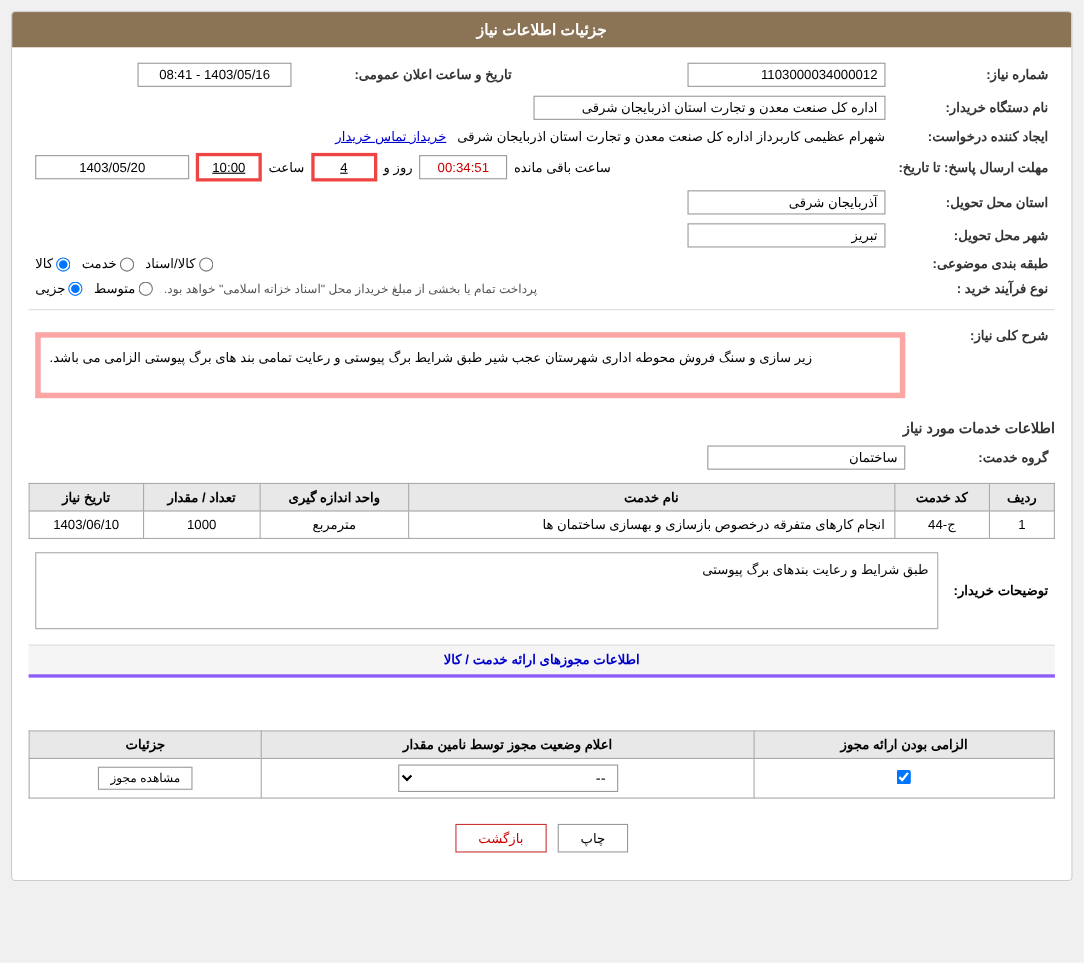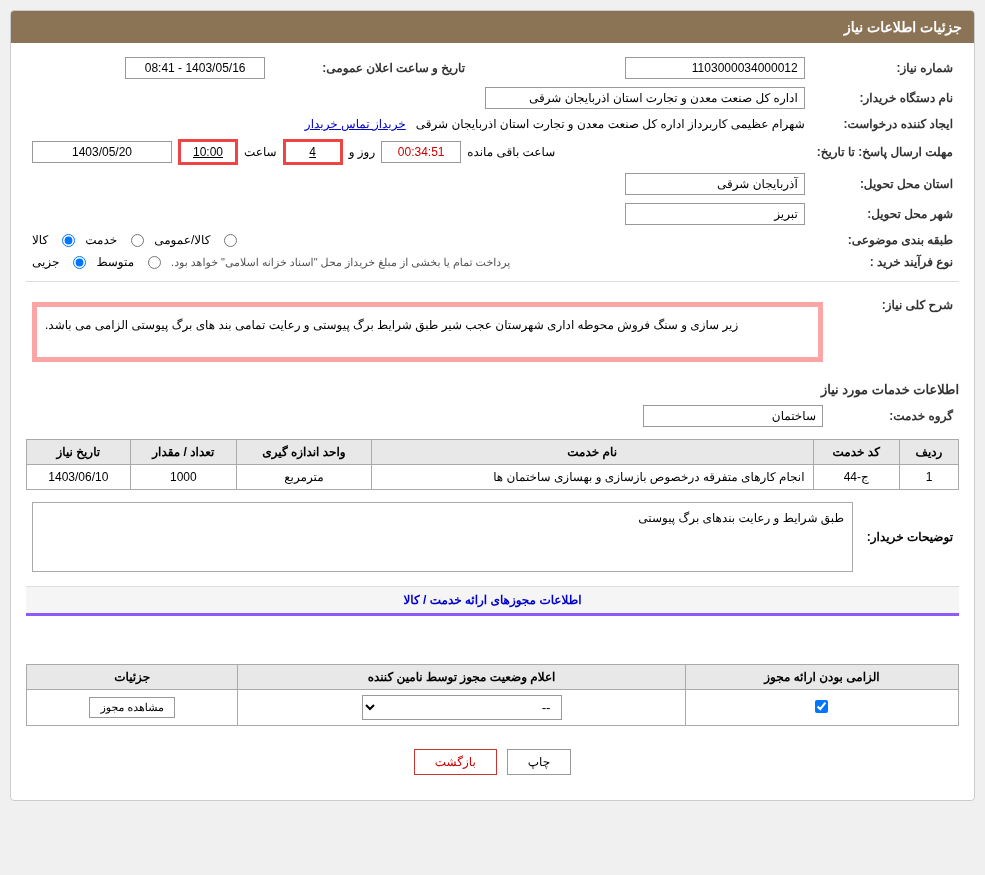--- a/index.html
+++ b/index.html
@@ -17,20 +17,21 @@
     }
     .main-card {
       background: #fff;
       border: 1px solid #ccc;
       border-radius: 4px;
       overflow: hidden;
     }
     .card-header {
       background: #8B7355;
       color: #fff;
+      text-align: center;
       padding: 8px 12px;
       font-size: 14px;
       font-weight: bold;
     }
     .card-body {
       padding: 10px 15px;
     }
     .info-table {
       width: 100%;
       border-collapse: collapse;
@@ -105,21 +106,21 @@
     }
     .radio-group {
       display: flex;
       gap: 10px;
       align-items: center;
       justify-content: flex-end;
     }
     .radio-item {
       display: flex;
       align-items: center;
-      gap: 14px;
+      gap: 3px;
     }
     .section-title {
       font-weight: bold;
       font-size: 13px;
       color: #333;
       margin: 8px 0 4px 0;
       text-align: right;
     }
     .description-box {
       border: 5px solid #fca5a5;
@@ -309,21 +310,21 @@
             <span class="input-box">تبریز</span>
           </td>
         </tr>
 
         <tr>
           <td class="label-cell">طبقه بندی موضوعی:</td>
           <td class="value-cell" colspan="4">
             <div class="radio-group">
               <div class="radio-item">
                 <input type="radio" name="category" style="">
-                <span>کالا/عمومی</span>
+                <span>کالا/اسناد</span>
               </div>
               <div class="radio-item">
                 <input type="radio" name="category" style="">
                 <span>خدمت</span>
               </div>
               <div class="radio-item">
                 <input type="radio" name="category" checked="" style="">
                 <span>کالا</span>
               </div>
             </div>
@@ -412,21 +413,21 @@
         </table>
 
       <div class="section-header">اطلاعات مجوزهای ارائه خدمت / کالا</div>
 
       <div style="height:30px;"></div>
 
       <table class="permit-table">
         <thead>
           <tr>
             <th>الزامی بودن ارائه مجوز</th>
-            <th>اعلام وضعیت مجوز توسط نامین کننده</th>
+            <th>اعلام وضعیت مجوز توسط نامین مقدار</th>
             <th>جزئیات</th>
           </tr>
         </thead>
         <tbody>
           <tr>
             <td class="checkbox-cell">
               <input type="checkbox" checked="" style="">
             </td>
             <td>
               <select class="select-box">

